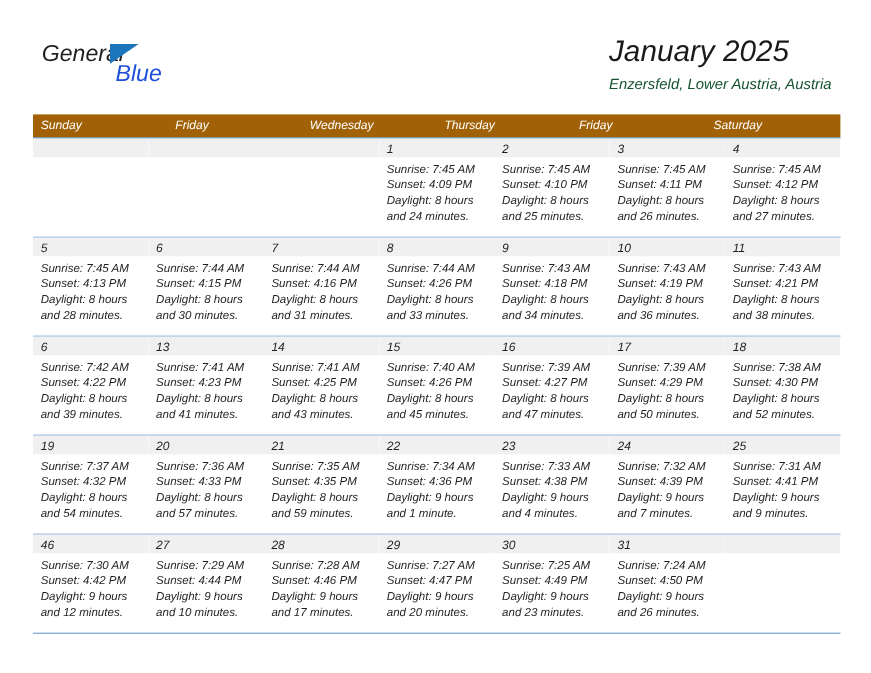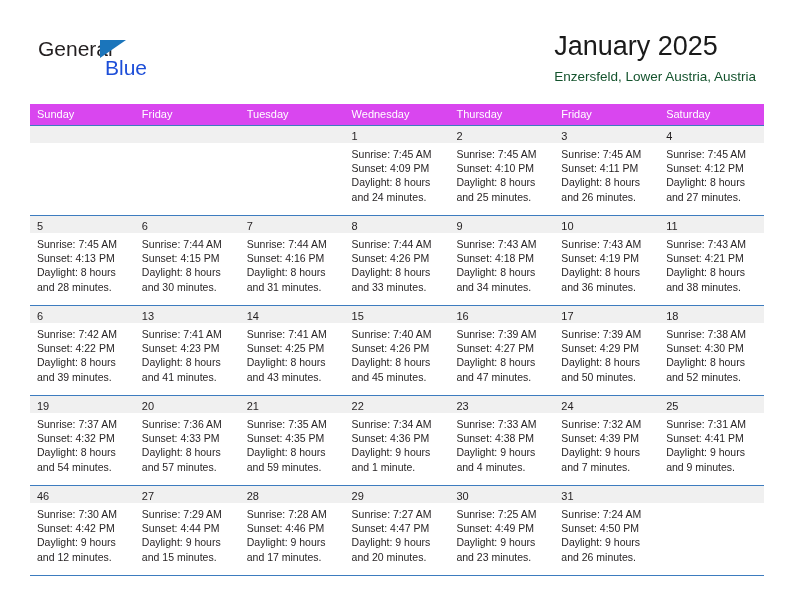--- a/index.html
+++ b/index.html
@@ -12,20 +12,21 @@
     background: #ffffff;
     font-family: "Liberation Sans", sans-serif;
     color: #000000;
     overflow: hidden;
   }
   .page {
     position: relative;
     width: 672px;
     height: 612px;
     box-sizing: border-box;
+    font-style: italic;
   }
 
   
   .header {
     position: absolute;
     left: 0;
     top: 0;
     width: 792px;
     height: 100px;
   }
@@ -89,21 +90,21 @@
 
   
   .calendar {
     position: absolute;
     left: 30px;
     top: 104px;
     width: 734px;
   }
   .weekday-row {
     display: flex;
-    background: #d946ef;
+    background: #a16207;
     height: 21px;
   }
   .weekday {
     flex: 1 1 0;
     color: #ffffff;
     font-size: 11px;
     line-height: 21px;
     padding-left: 7px;
     box-sizing: border-box;
     white-space: nowrap;
@@ -170,21 +171,20 @@
       <div class="cal-sub">Enzersfeld, Lower Austria, Austria</div>
     </div>
 
   </div>
 
   <div class="calendar">
 
     <div class="weekday-row">
       <div class="weekday">Sunday</div>
       <div class="weekday">Friday</div>
-      <div class="weekday">Tuesday</div>
       <div class="weekday">Wednesday</div>
       <div class="weekday">Thursday</div>
       <div class="weekday">Friday</div>
       <div class="weekday">Saturday</div>
     </div>
 
     <div class="week">
       <div class="day">
         <div class="day-numband"><span class="day-num"></span></div>
         <div class="day-body">
@@ -457,21 +457,21 @@
           <div class="day-line">Daylight: 9 hours</div>
           <div class="day-line">and 12 minutes.</div>
         </div>
       </div>
       <div class="day">
         <div class="day-numband"><span class="day-num">27</span></div>
         <div class="day-body">
           <div class="day-line">Sunrise: 7:29 AM</div>
           <div class="day-line">Sunset: 4:44 PM</div>
           <div class="day-line">Daylight: 9 hours</div>
-          <div class="day-line">and 15 minutes.</div>
+          <div class="day-line">and 10 minutes.</div>
         </div>
       </div>
       <div class="day">
         <div class="day-numband"><span class="day-num">28</span></div>
         <div class="day-body">
           <div class="day-line">Sunrise: 7:28 AM</div>
           <div class="day-line">Sunset: 4:46 PM</div>
           <div class="day-line">Daylight: 9 hours</div>
           <div class="day-line">and 17 minutes.</div>
         </div>

